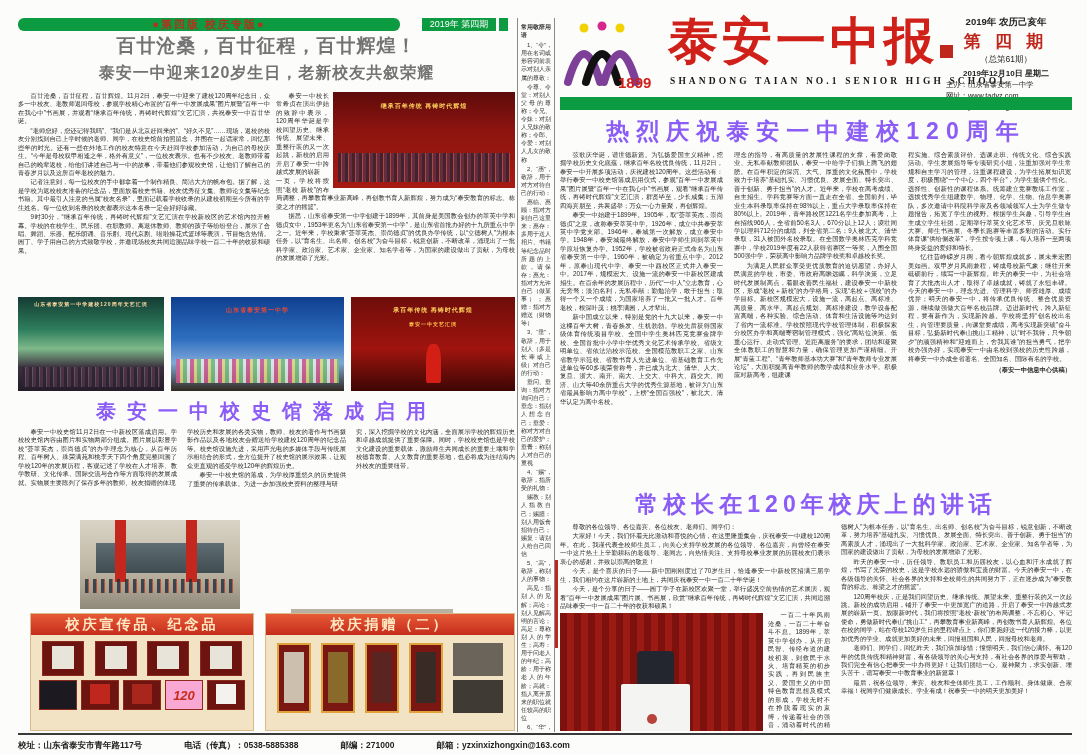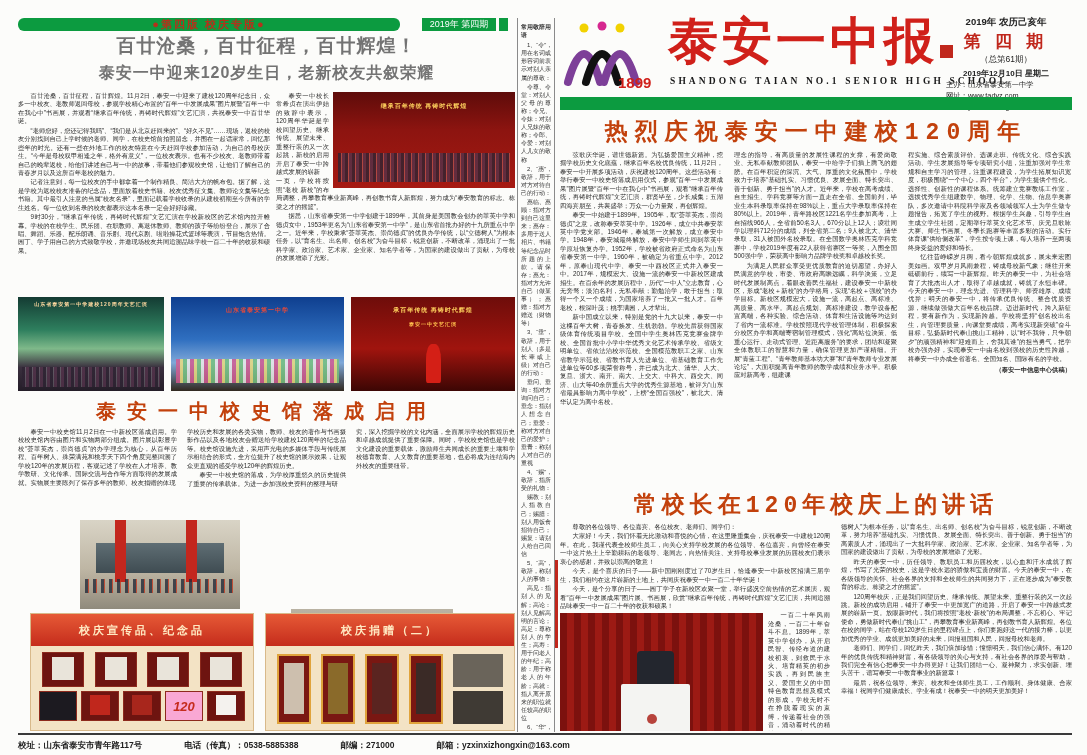--- a/index.html
+++ b/index.html
@@ -12,21 +12,21 @@
   .banner-main{width:382px;display:flex;align-items:center;justify-content:center;
      color:#b3321b;font-weight:bold;font-size:11px;letter-spacing:2px;border-radius:6px;}
   .banner-gap{width:22px;}
   .banner-issue{width:74px;display:flex;align-items:center;justify-content:center;
      color:#fff;font-weight:normal;font-size:9px;}
   .banner-dot{width:9px;margin-left:3px;}
   
   .hl-left{left:18px;top:33px;width:497px;text-align:center;font-weight:bold;color:#737373;}
   .hl-left .l1{font-size:19px;letter-spacing:1px;}
   .hl-left .l2{font-size:16px;margin-top:4px;letter-spacing:1px;}
-  .serif-hl{font-family:Liberation Mono, monospace;font-weight:bold;color:#c2410c;text-align:center;}
+  .serif-hl{font-family:Liberation Sans, sans-serif;font-weight:bold;color:#8b5cf6;text-align:center;}
   
   .bodytxt{font-size:6.3px;line-height:1.34;text-align:justify;color:#2a2a2a;overflow:hidden;}
   .bodytxt p{margin:0 0 1px 0;text-indent:2em;}
   .cols{display:flex;}
   
   .mid-strip{left:517px;top:18px;width:38px;height:714px;border-left:1px solid #8a8a8a;
      border-right:1px solid #8a8a8a;box-sizing:border-box;padding:5px 3px;
      font-size:6px;line-height:1.35;text-align:justify;color:#333;overflow:hidden;}
   .mid-strip .t{text-align:left;font-weight:bold;margin-bottom:2px;}
   .mid-strip p{margin:0 0 1px 0;text-indent:1em;}
@@ -62,22 +62,22 @@
   .ph-carpet{background:linear-gradient(180deg,#b9b2a2 0%,#a59d8c 60%,#8e8776 100%);}
   .carpet{position:absolute;left:18%;bottom:0;width:64%;height:26%;background:#bf2319;}
   .plaque{position:absolute;left:28%;top:8%;width:44%;text-align:center;color:#6b4a12;
      background:#d8d2c2;font-size:5.5px;font-weight:bold;white-space:nowrap;}
   .ph-speaker{background:repeating-linear-gradient(90deg,#7c110e 0 7px,#9c1a14 7px 14px);}
   .lectern{position:absolute;left:30%;bottom:0;width:34%;height:44%;background:#f4f4f2;border-radius:2px;}
   .lectern:after{content:"";position:absolute;left:38%;top:55%;width:10px;height:10px;border-radius:50%;background:#b7433c;}
   .figure{position:absolute;left:38%;bottom:40%;width:18%;height:30%;background:#23262e;border-radius:4px 4px 0 0;}
   
   .poster{background:#f3e3c5;border:1px solid #d8b98a;box-sizing:border-box;}
-  .poster-head{height:32px;background:linear-gradient(180deg,#e65a36,#c52c1c);display:flex;
-     align-items:center;justify-content:center;color:#ffe9c2;font-weight:bold;font-size:11px;letter-spacing:3px;}
+  .poster-head{height:21px;background:linear-gradient(180deg,#e65a36,#c52c1c);display:flex;
+     align-items:center;justify-content:center;color:#ffe9c2;font-weight:bold;font-size:14px;letter-spacing:3px;}
   .pitems{display:flex;justify-content:space-around;align-items:flex-start;padding:6px 6px 2px 6px;}
   .pitem{width:40px;height:33px;background:#6e1410;border:1px solid #8d2a1d;position:relative;}
   .pitem .inner{position:absolute;left:22%;top:12%;width:56%;height:70%;background:#e9e4da;}
   .pitem.logo120{background:#f9a8d4;display:flex;align-items:center;justify-content:center;
      color:#c52c1c;font-weight:bold;font-size:13px;font-style:italic;}
   .scroll{width:34px;height:70px;background:#7a1712;border:2px solid #e0a33c;box-sizing:border-box;position:relative;}
   .scroll .inner{position:absolute;left:18%;top:10%;width:64%;height:78%;background:#cdbfae;}
   
   .foot-rule{left:18px;top:733px;width:1054px;height:2px;background:#3a3a3a;}
   .footer{left:18px;top:740px;width:1054px;font-size:8.5px;color:#222;display:flex;gap:42px;font-weight:bold;}

